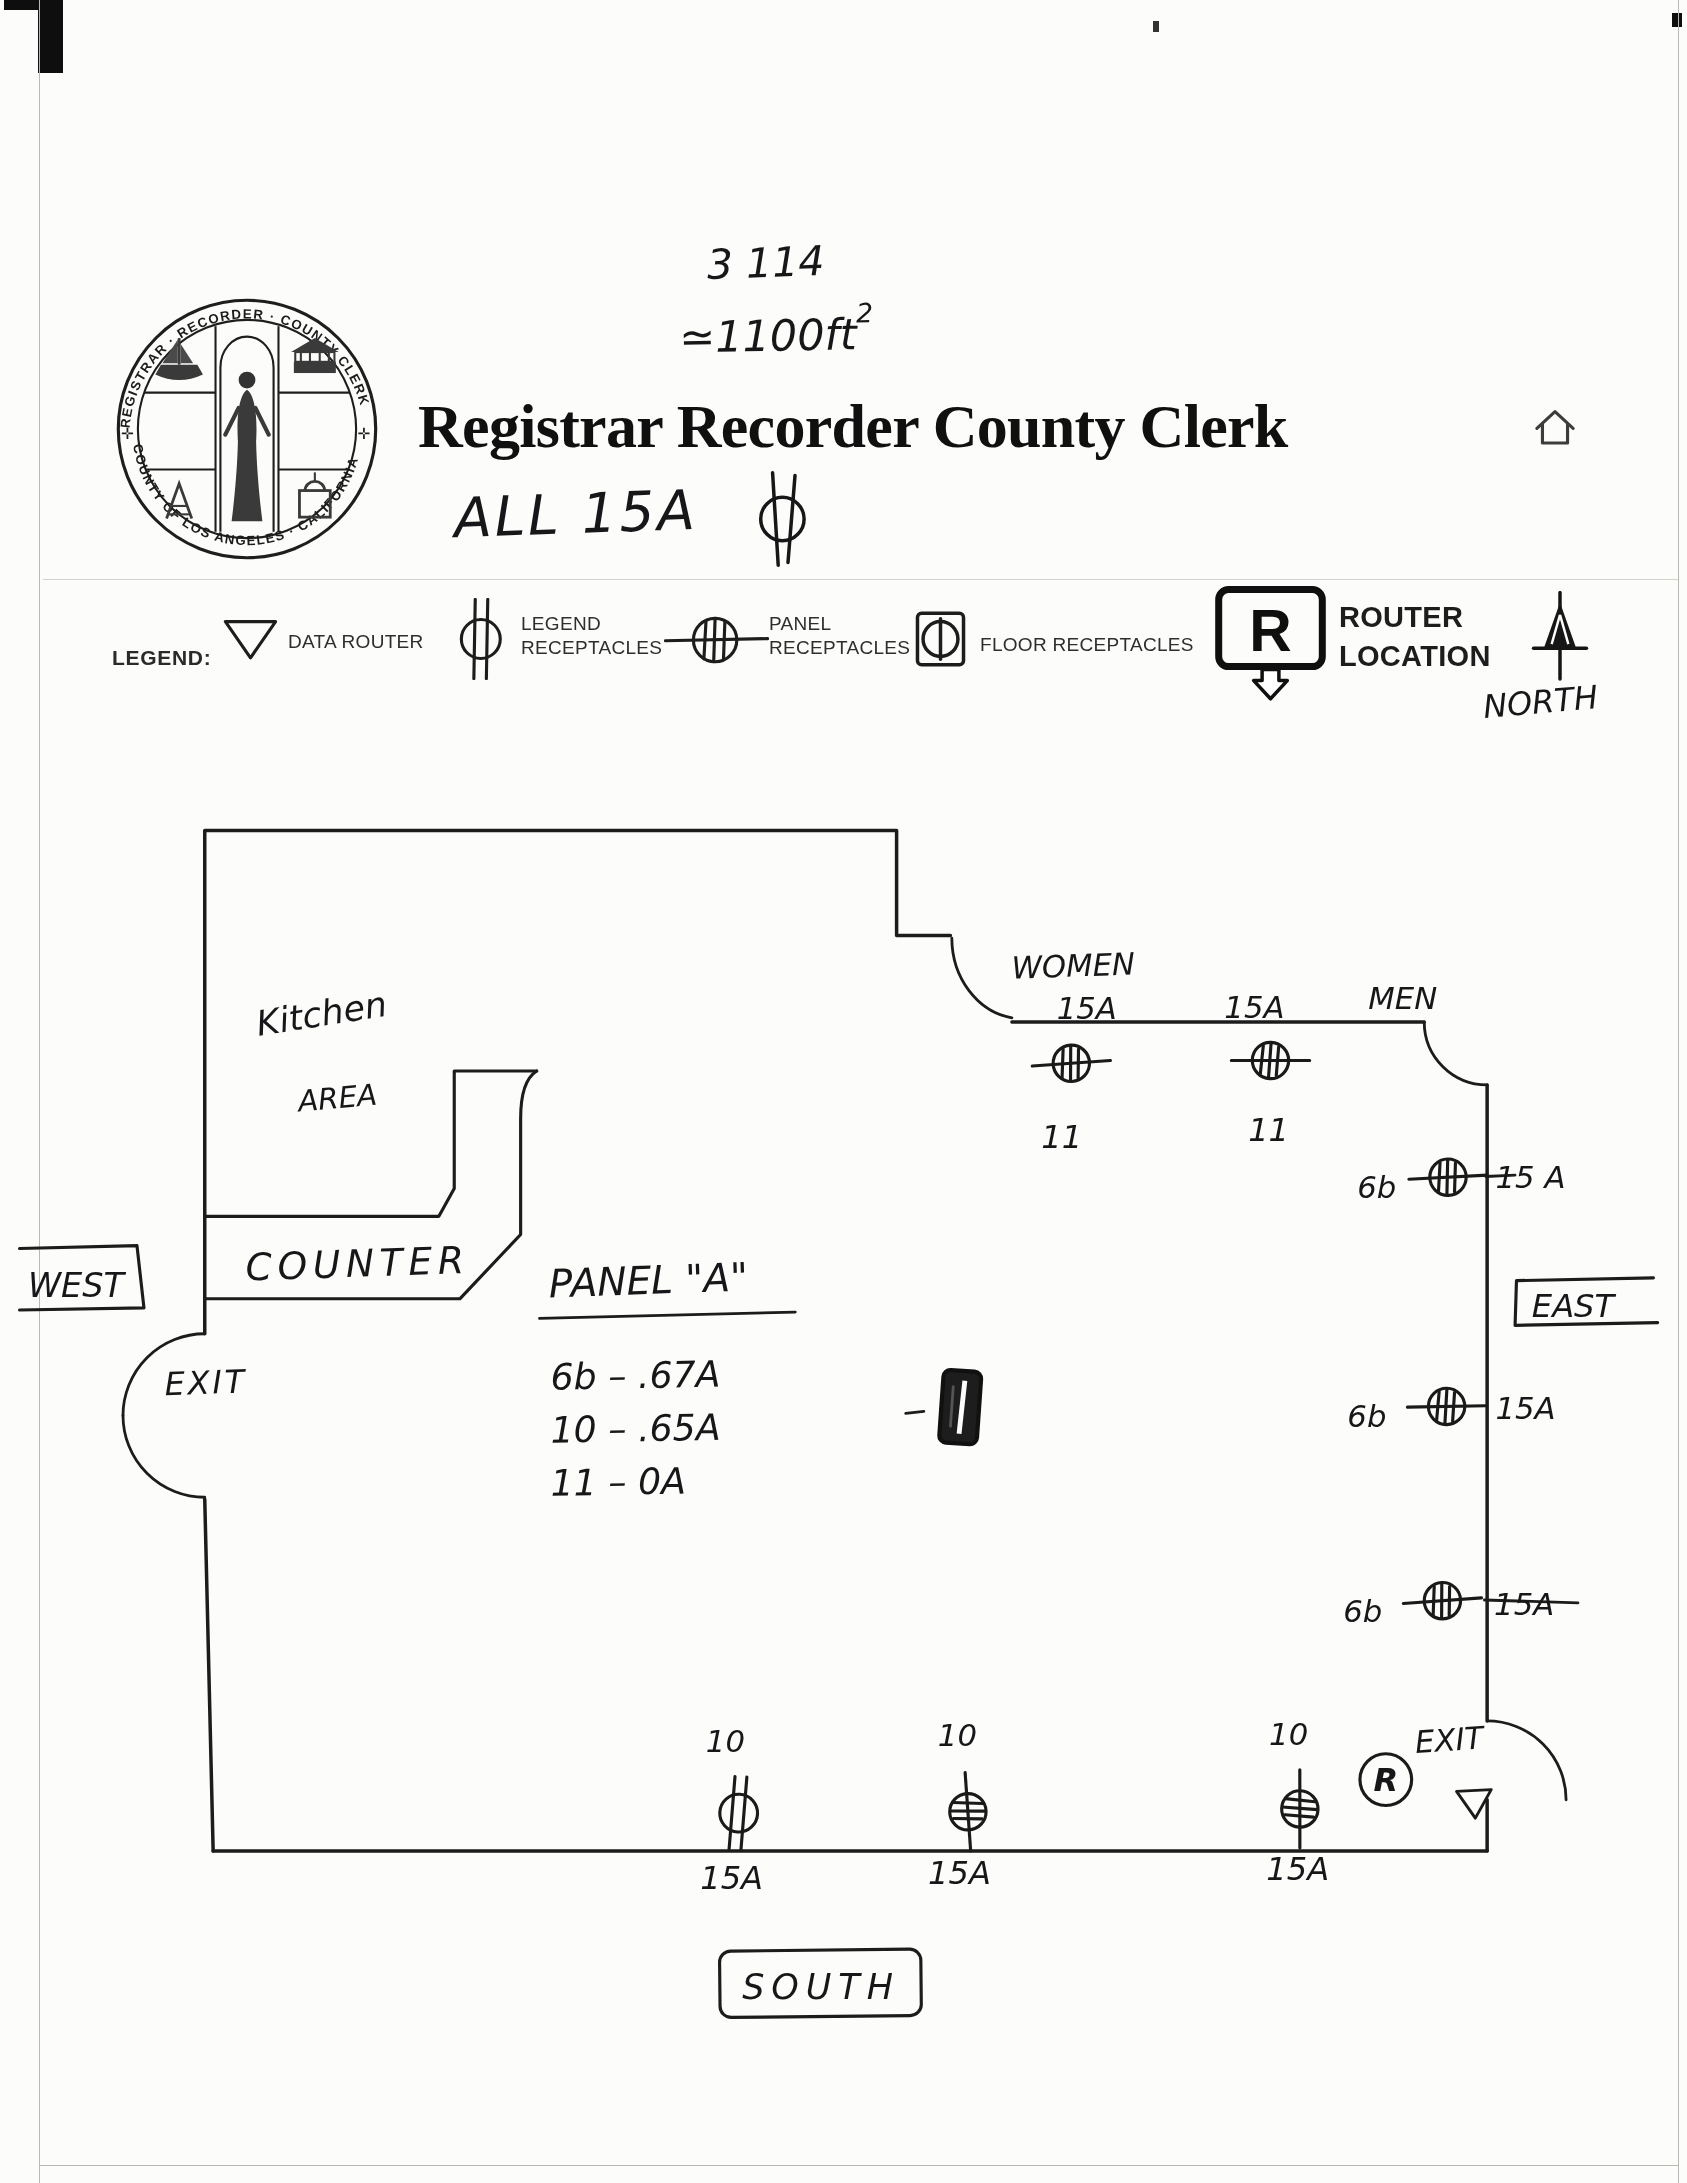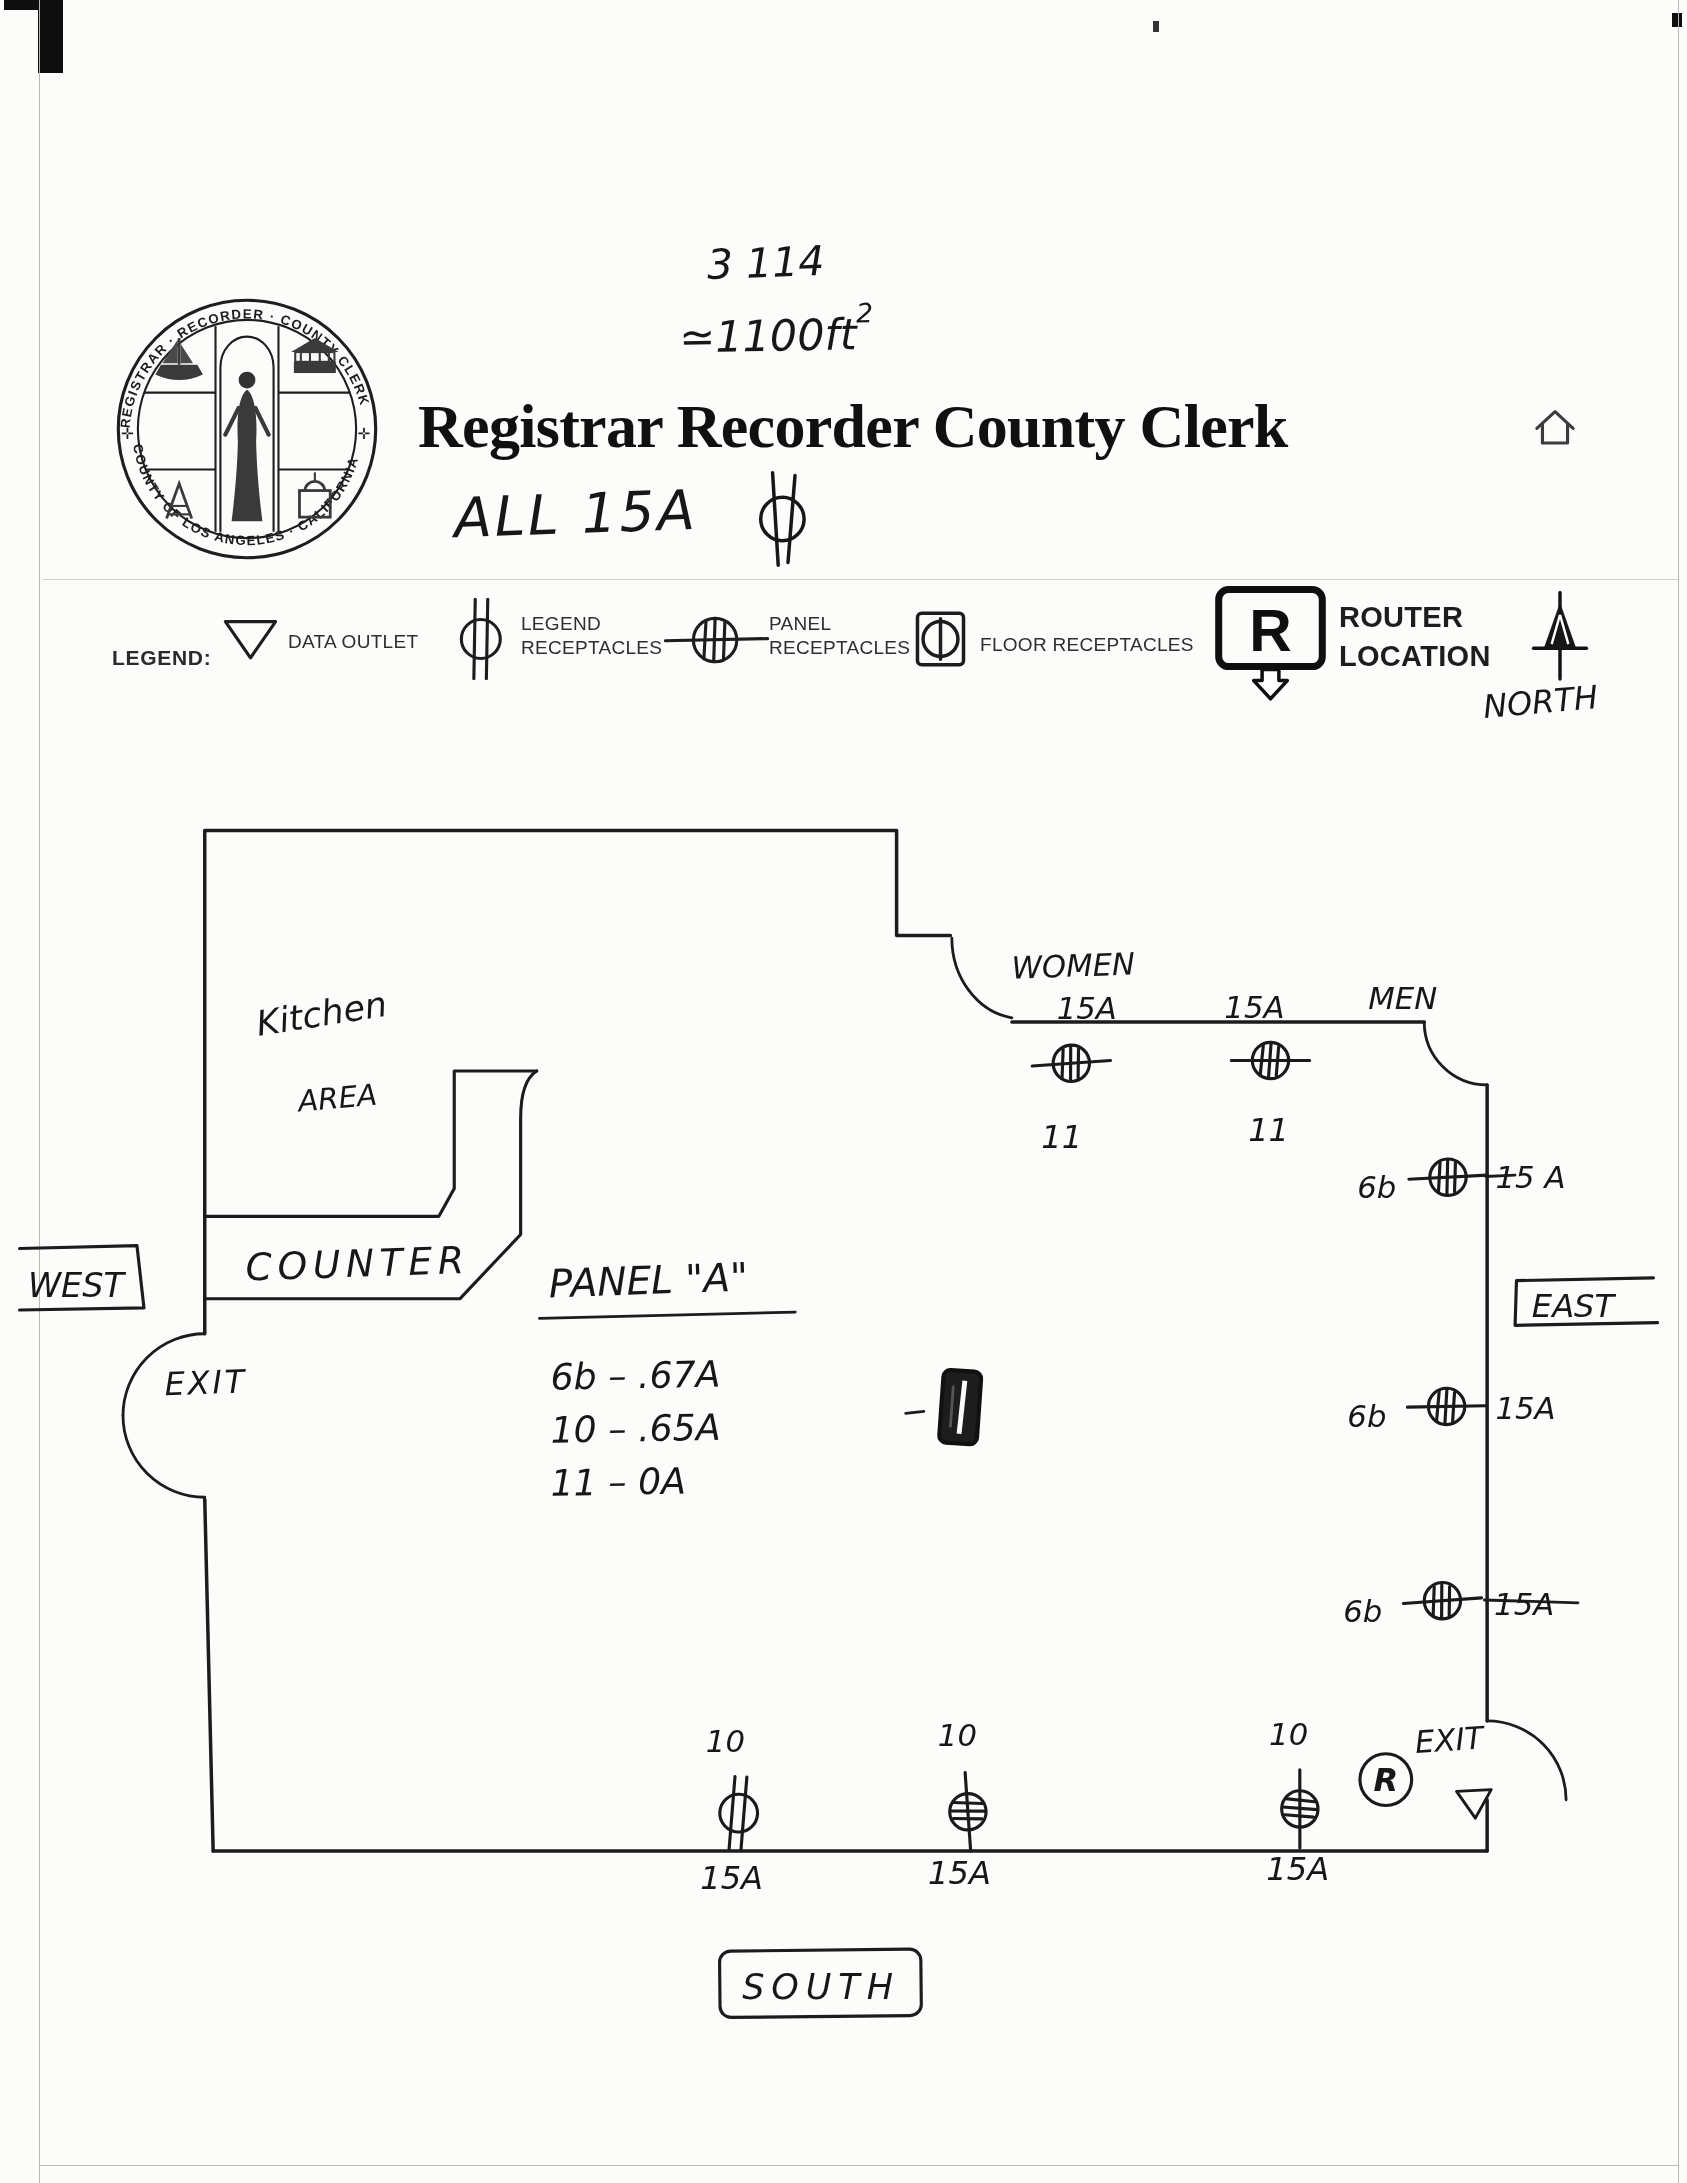--- a/index.html
+++ b/index.html
@@ -110,21 +110,21 @@
       <path d="M7,35 L33,11 L59,35"></path>
       <path d="M15,29 L15,56 L51,56 L51,29"></path>
     </g>
   </svg>
 
   <div class="abs legend-label" style="left:112px;top:628px;margin-top:18px;">LEGEND:</div>
 
   <svg class="abs" style="left:221px;top:616px;" width="59" height="46" viewBox="0 0 84 66">
     <path d="M6,8 L78,8 L42,60 Z" fill="none" stroke="#1d1d1d" stroke-width="4.5" stroke-linejoin="round"></path>
   </svg>
-  <div class="abs legend-item" style="left:288px;top:630px;">DATA OUTLET</div>
+  <div class="abs legend-item" style="left:288px;top:630px;">DATA ROUTER</div>
 
   <svg class="abs" style="left:453px;top:598px;" width="57" height="82" viewBox="0 0 82 118">
     <g fill="none" stroke="#1d1d1d" stroke-width="4.5" stroke-linecap="round">
       <line x1="32" y1="2" x2="30" y2="116"></line>
       <line x1="50" y1="2" x2="48" y2="116"></line>
       <circle cx="40" cy="59" r="28"></circle>
     </g>
   </svg>
   <div class="abs legend-item" style="left:521px;top:612px;">
     <div>LEGEND</div>

